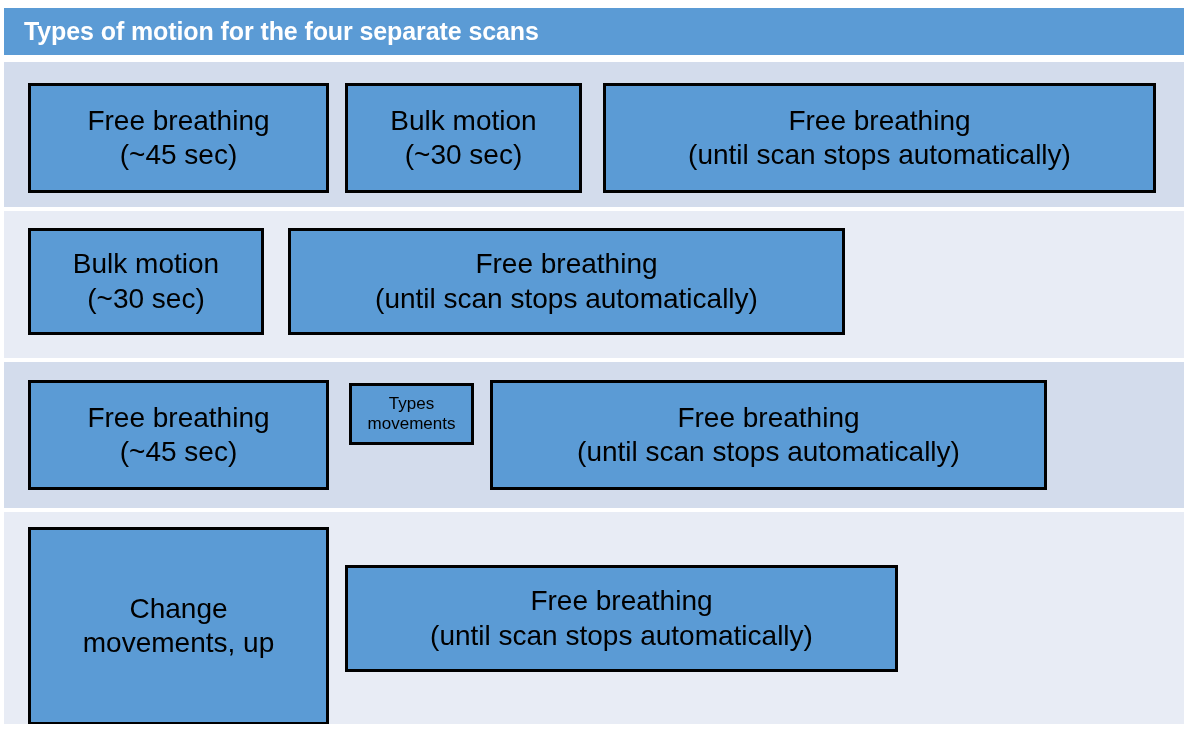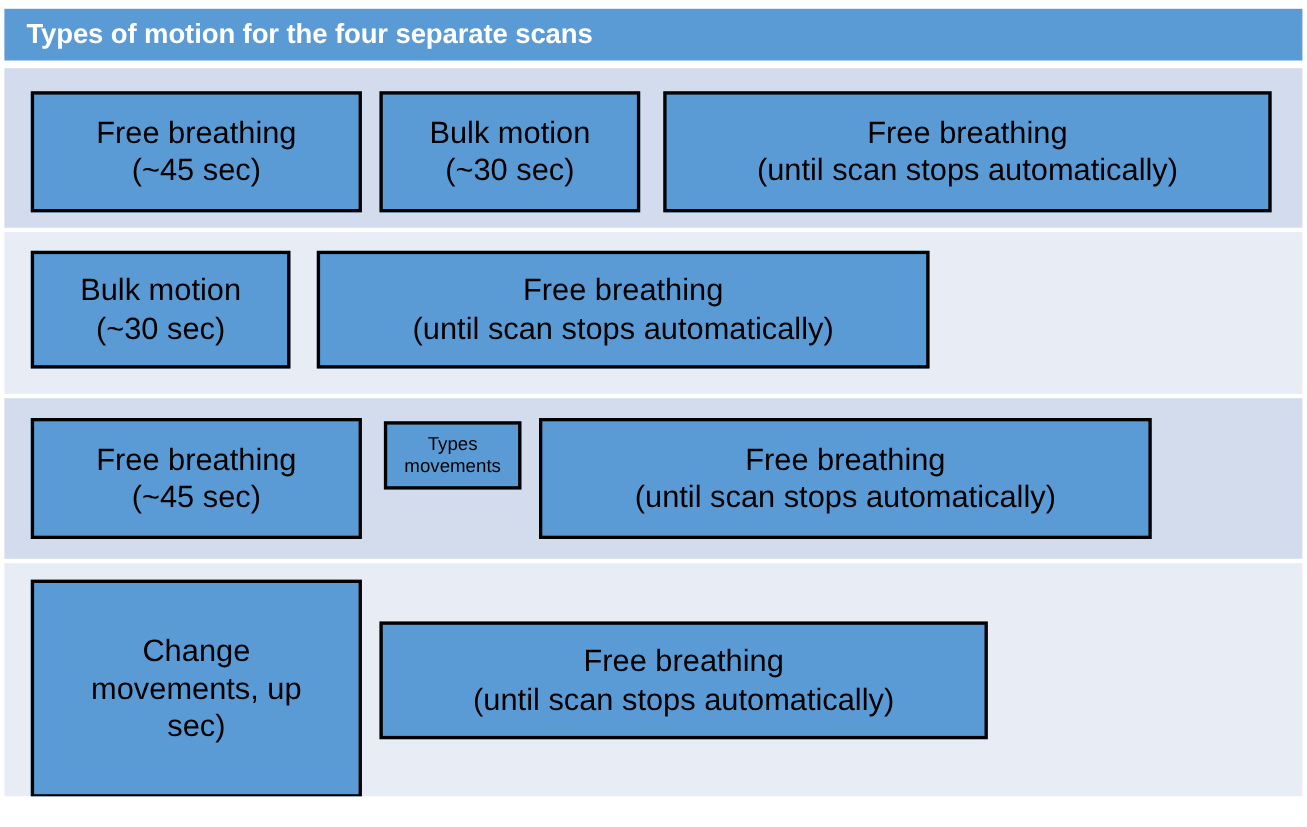--- a/index.html
+++ b/index.html
@@ -149,21 +149,20 @@
         <span class="line">(until scan stops automatically)</span>
       </div>
     </div>
   </div>
 
   <div class="row-band shade-light" id="row-4">
     <div class="box" id="r4-b1">
       <div>
         <span class="line">Change</span>
         <span class="line">movements, up</span>
-        <span class="line">sec)</span>
       </div>
     </div>
     <div class="box" id="r4-b2">
       <div>
         <span class="line">Free breathing</span>
         <span class="line">(until scan stops automatically)</span>
       </div>
     </div>
   </div>
 

